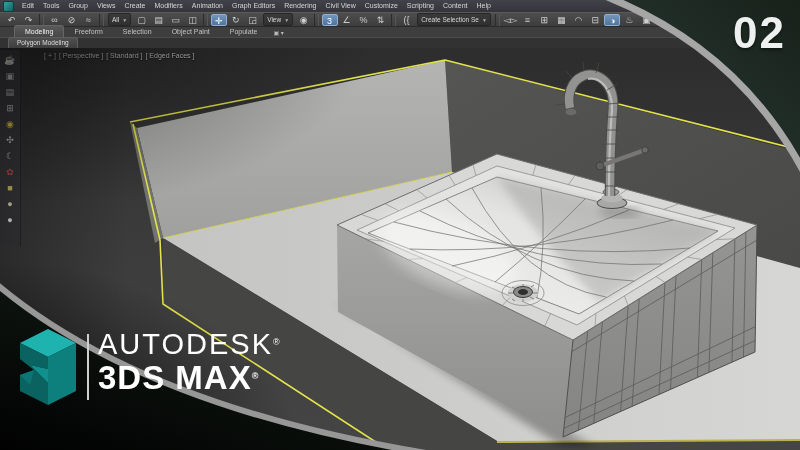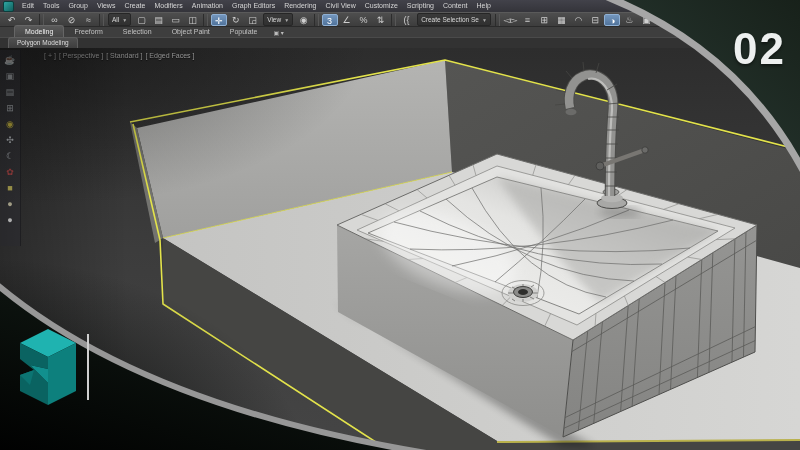--- a/index.html
+++ b/index.html
@@ -58,21 +58,21 @@
 
   .vignette{position:absolute;top:0;left:0;width:800px;height:402px;z-index:4;
     pointer-events:none;background:
       radial-gradient(ellipse 480px 330px at -2% 108%, rgba(4,6,5,.85) 0%, rgba(4,6,5,.5) 38%, rgba(4,6,5,0) 68%),
       radial-gradient(ellipse 560px 300px at 6% -4%, rgba(8,8,8,.5) 0%, rgba(8,8,8,0) 58%),
       linear-gradient(90deg, rgba(0,0,0,.3), rgba(0,0,0,0) 16%);}
 
   
   .overlay-svg{position:absolute;top:0;left:0;z-index:8;pointer-events:none;}
   .episode{position:absolute;top:8px;right:14px;z-index:9;font-size:44px;font-weight:bold;
-    letter-spacing:2px;color:#edf0ef;text-shadow:0 2px 3px rgba(0,0,0,.45);margin-top:16px;}
+    letter-spacing:2px;color:#edf0ef;text-shadow:0 2px 3px rgba(0,0,0,.45);}
   .logo{position:absolute;left:18px;top:329px;z-index:9;display:flex;align-items:flex-start;}
   .logo-divider{width:2px;height:66px;background:#cfcfcf;margin:5px 9px 0 9px;}
   .logo-text{display:flex;flex-direction:column;}
   .brand{font-size:29px;letter-spacing:2px;color:#ffffff;line-height:31px;font-weight:normal;}
   .product{font-size:33px;font-weight:bold;letter-spacing:1px;color:#ffffff;line-height:36px;}
   .reg{font-size:9px;vertical-align:top;position:relative;top:-2px;letter-spacing:0;}
 </style>
 </head>
 <body>
 
@@ -402,15 +402,23 @@
 
   <div class="logo">
     <svg width="60" height="76" viewBox="0 0 60 76">
       <path d="M30,0 L58,14 L30,28 L2,14 Z" fill="#1fb3b0"></path>
       <path d="M58,14 L58,62 L30,76 L30,28 Z" fill="#0d807d"></path>
       <path d="M2,14 L30,28 L30,40 L12,36 L30,54 L30,76 L2,62 L2,46 L16,41 L2,30 Z" fill="#0a6361"></path>
       <path d="M12,36 L30,40 L30,54 Z" fill="#11908e"></path>
       <path d="M2,46 L16,41 L12,56 Z" fill="#0c7472"></path>
     </svg>
     <div class="logo-divider"></div>
+    <div class="logo-text">
+      <div>
+        <span class="brand">AUTODESK</span><span class="brand reg">®</span>
+      </div>
+      <div>
+        <span class="product">3DS MAX</span><span class="product reg">®</span>
+      </div>
+    </div>
   </div>
 
 </div>
 
 </body></html>

